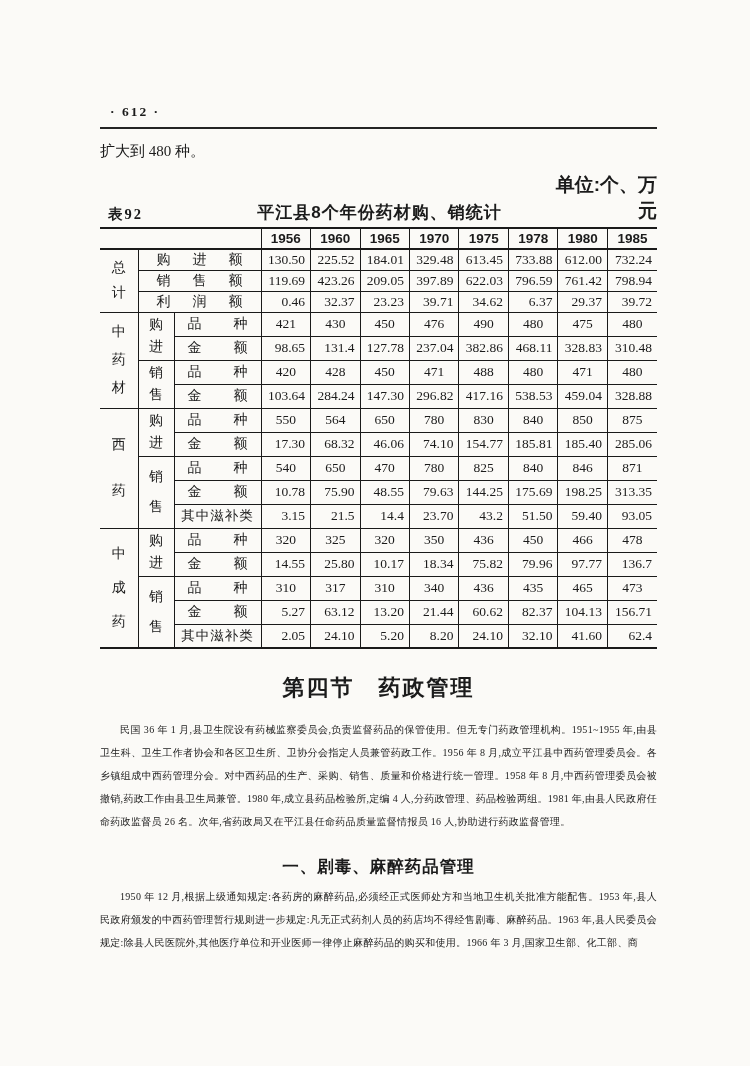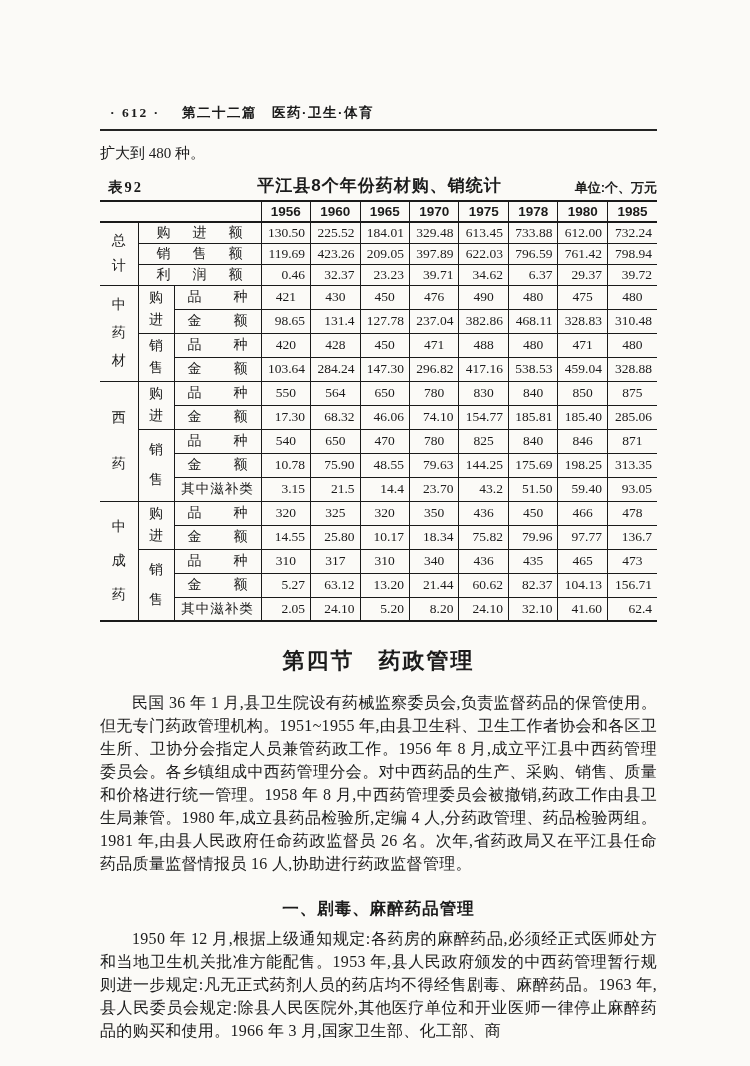--- a/index.html
+++ b/index.html
@@ -17,21 +17,21 @@
              font-family:"Liberation Sans", sans-serif; }
 
   .lead { margin-top:11px; font-size:15px; line-height:22px; }
 
   
   .cap-row { display:flex; align-items:flex-end; margin-top:10px; margin-bottom:3px; }
   .tbl-label { width:120px; font-weight:bold; font-size:14.5px; letter-spacing:2px;
                font-family:Liberation Serif, serif; padding-left:8px; }
   .tbl-title { flex:1; text-align:center; font-weight:bold; font-size:17px;
                letter-spacing:1px; font-family:"Liberation Sans", sans-serif; }
-  .tbl-unit { width:118px; text-align:right; font-weight:bold; font-size:13px;
+  .tbl-unit { width:118px; text-align:right; font-weight:bold; font-size:19px;
               font-family:"Liberation Sans", sans-serif; }
 
   
   table { border-collapse:collapse; table-layout:fixed; width:557px;
           border-top:2.5px solid #1a1a1a; border-bottom:2.5px solid #1a1a1a; }
   col.c1 { width:38px; } col.c2 { width:36px; } col.c3 { width:87px; }
   th, td { border:1px solid #1a1a1a; }
   thead tr { height:21px; }
   tbody tr { height:24px; }
   tbody tr.s { height:21px; }
@@ -51,35 +51,34 @@
   .spread.pw { padding:0 18px; }
   td.lbl.zl { font-size:13.5px; letter-spacing:1px; }
   td.num { font-family:"Liberation Serif", serif; font-size:13.5px; }
   td.num.right { text-align:right; padding-right:5px; }
   td.num.center { text-align:center; }
 
   
   .section-title { margin-top:24px; text-align:center; font-weight:bold;
                    font-size:22px; letter-spacing:2px;
                    font-family:"Liberation Sans", sans-serif; }
-  .body-para { margin-top:15px; font-size:16px; line-height:23px;
+  .body-para { margin-top:15px; font-size:10px; line-height:23px;
                text-align:justify; text-indent:2em; letter-spacing:0.3px; }
   .sub-title { margin-top:23px; text-align:center; font-weight:bold;
                font-size:16.5px; letter-spacing:1px; }
   .body-para.p2 { margin-top:7px; }
 </style>
 </head>
 <body>
 
 <div class="page">
   <div class="content">
 
     <div class="running-head">
       <span class="pgno">· 612 ·</span>
-      <span class="chapter">第二十二篇　医药·卫生·体育</span>
     </div>
 
     <p class="lead">扩大到 480 种。</p>
 
     <div class="cap-row">
       <span class="tbl-label">表92</span>
       <span class="tbl-title">平江县8个年份药材购、销统计</span>
       <span class="tbl-unit">单位:个、万元</span>
     </div>
 

